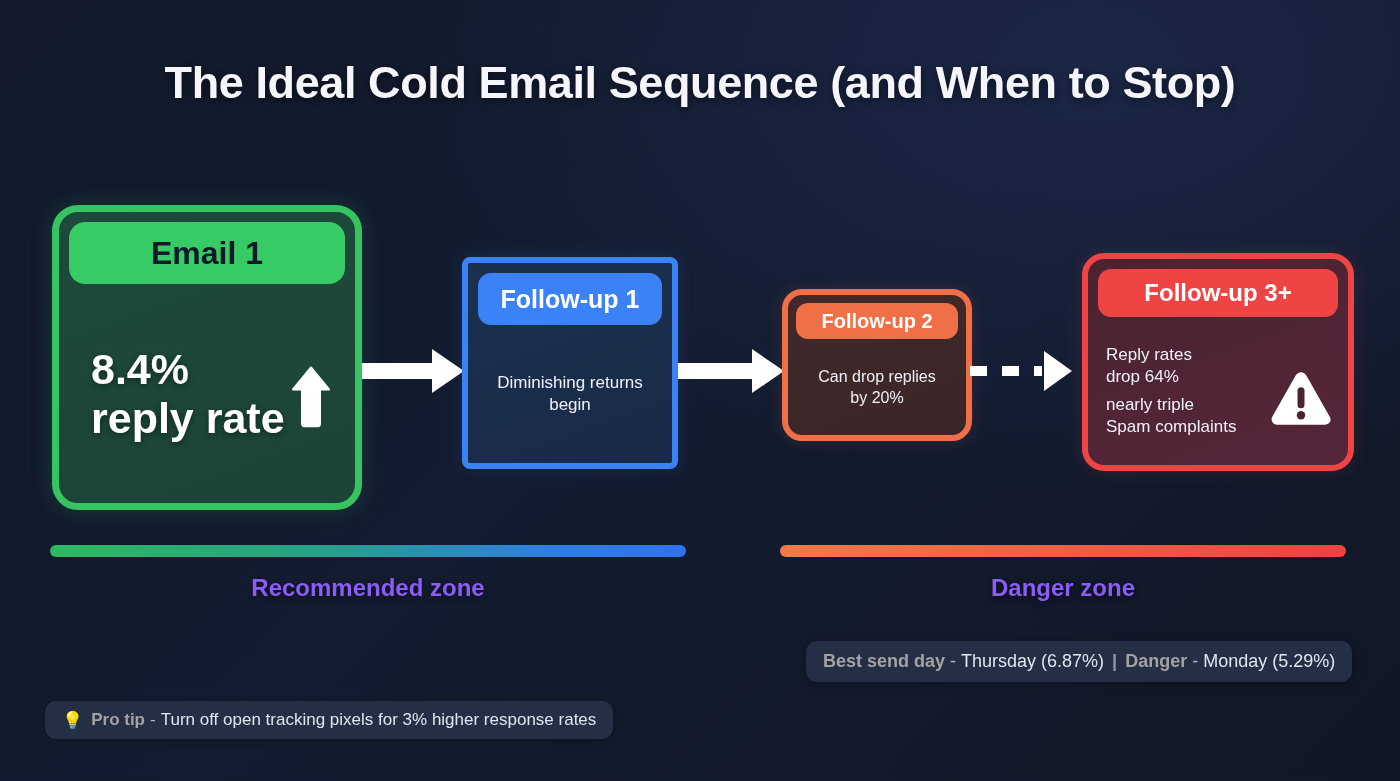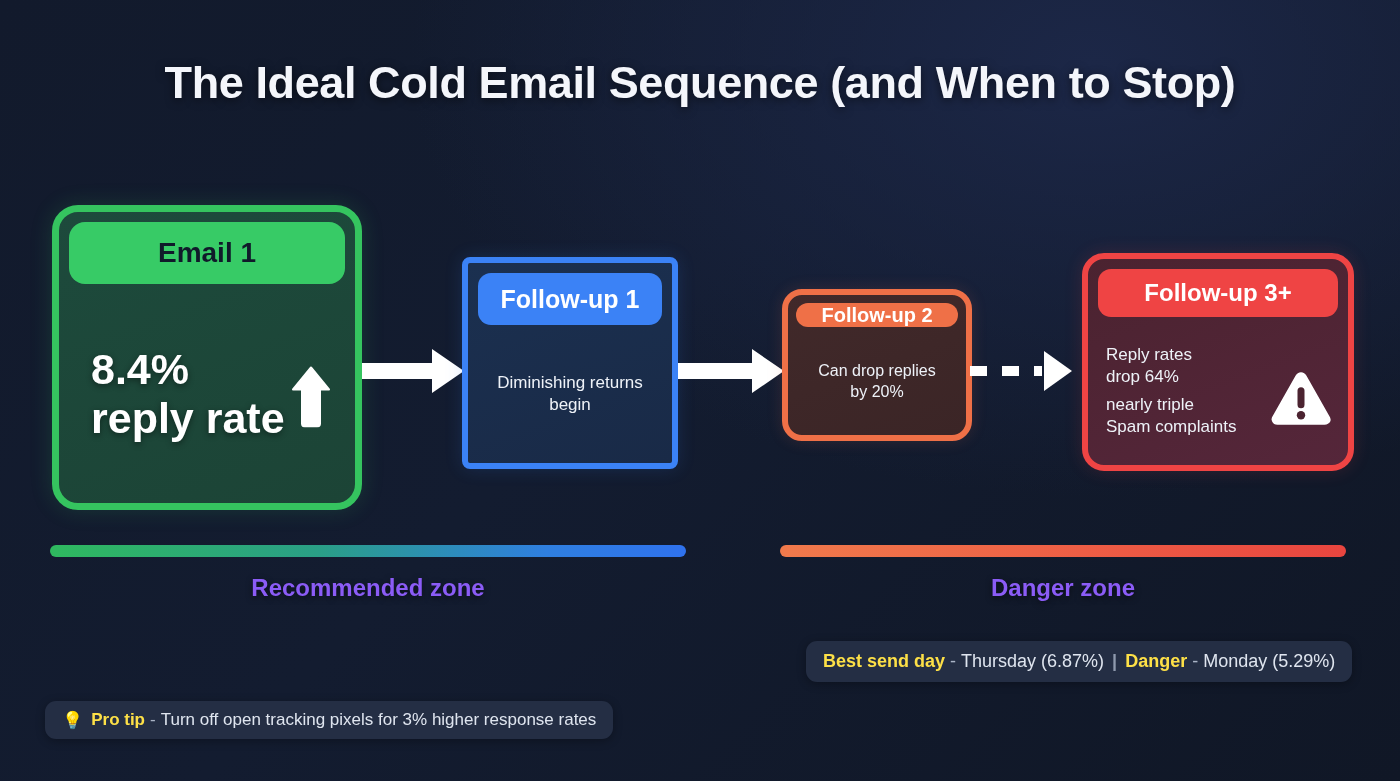--- a/index.html
+++ b/index.html
@@ -56,21 +56,21 @@
 
   
   #card-email1 {
     left:52px; top:205px; width:310px; height:305px;
     border-width:7px; border-color:#35c45f;
     border-radius:26px;
     background:linear-gradient(160deg,#1d4a3c 0%,#1c4436 100%);
     box-shadow:0 0 22px rgba(53,196,95,.18);
   }
   #card-email1 .card-head {
-    height:62px; background:#37cb66; color:#101a2a; font-size:28px;
+    height:62px; background:#37cb66; color:#101a2a; font-size:32px;
     border-radius:16px;
   }
   #card-email1 .card-body { padding:0 32px; }
   .big-stat {
     color:#ffffff; font-weight:bold; font-size:43px; line-height:1.12;
     text-shadow:0 2px 6px rgba(0,0,0,.45);
   }
   .up-arrow {
     position:absolute; right:24px; top:50%; transform:translateY(-46%);
     width:40px; height:62px;
@@ -95,21 +95,21 @@
 
   
   #card-fu2 {
     left:782px; top:289px; width:190px; height:152px;
     border-width:6px; border-color:#ef7047;
     border-radius:20px;
     background:linear-gradient(160deg,#41292a 0%,#3b2526 100%);
     box-shadow:0 0 16px rgba(239,112,71,.15);
   }
   #card-fu2 .card-head {
-    height:24px; background:#ef7047; color:#ffffff; font-size:20px;
+    height:36px; background:#ef7047; color:#ffffff; font-size:20px;
     border-radius:12px; margin:8px 8px 0 8px;
   }
   #card-fu2 .card-body { padding:0 10px; }
   #card-fu2 .body-text { font-size:16px; }
 
   
   #card-fu3 {
     left:1072px; top:253px; width:272px; height:218px;
     border-width:6px; border-color:#ef4444;
     border-radius:22px;
@@ -162,21 +162,21 @@
     color:#dfe5ef;
     box-shadow:0 2px 10px rgba(0,0,0,.3);
     white-space:nowrap;
   }
   #pill-send-day {
     left:806px; top:641px; height:41px; padding:0 17px; font-size:18px;
   }
   #pill-pro-tip {
     left:45px; top:701px; height:38px; padding:0 17px; font-size:17px;
   }
-  .pill b { color:#fde047; font-weight:bold; }
+  .pill b { color:#a3a3a3; font-weight:bold; }
   .pill .sep { color:#8e99ad; margin:0 8px; font-weight:bold; }
   .pill .dash { color:#aab4c6; margin:0 5px; }
   .bulb { margin-right:8px; font-size:17px; }
 </style>
 </head>
 <body>
 
 <div class="title">The Ideal Cold Email Sequence (and When to Stop)</div>
 
 <div class="flow">

